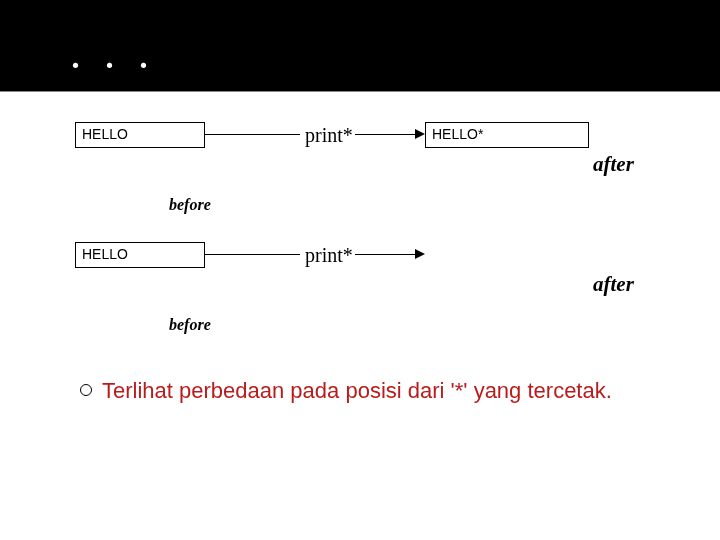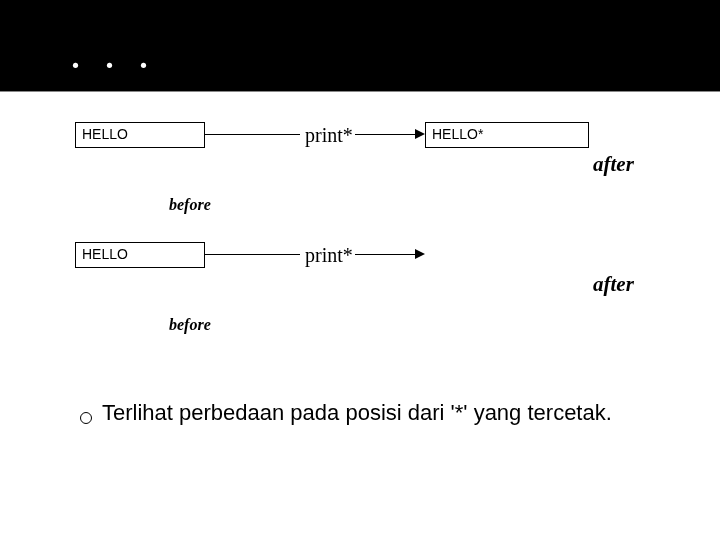--- a/index.html
+++ b/index.html
@@ -89,28 +89,27 @@
     left: 340px;
     top: 7px;
     width: 0; height: 0;
     border-top: 5px solid transparent;
     border-bottom: 5px solid transparent;
     border-left: 10px solid #000;
   }
   .bullet-row {
     position: absolute;
     left: 80px;
-    top: 396px;
+    top: 374px;
     width: 580px;
     font-family: Arial, sans-serif;
     font-size: 22px;
-    color: #000000;
+    color: #b91c1c;
     line-height: 1.5;
     display: flex;
-    align-items: center;
   }
   .bullet-marker {
     display: inline-block;
     width: 12px; height: 12px;
     border: 1.5px solid #000;
     border-radius: 50%;
     margin-right: 10px;
     margin-top: 10px;
     flex-shrink: 0;
   }

